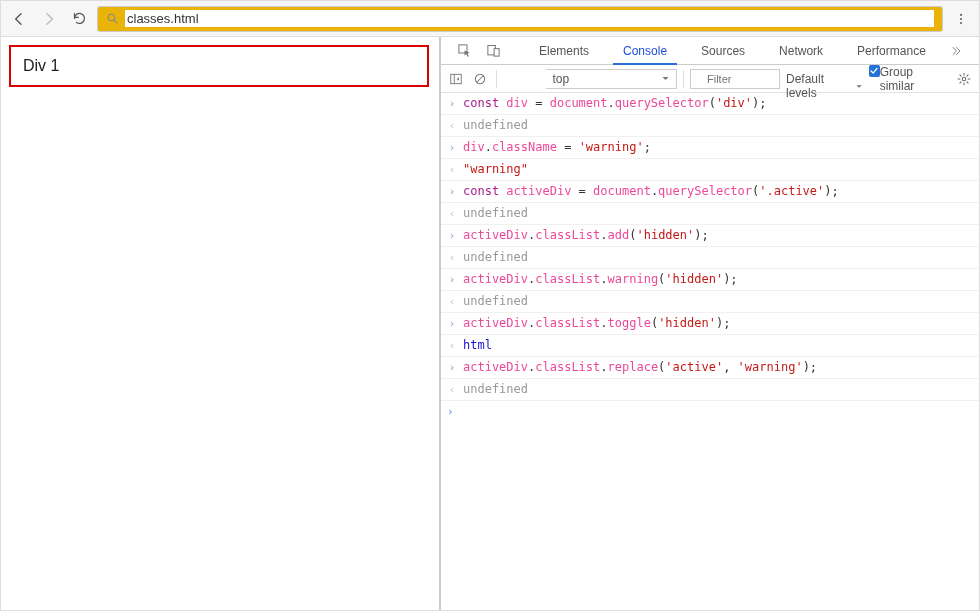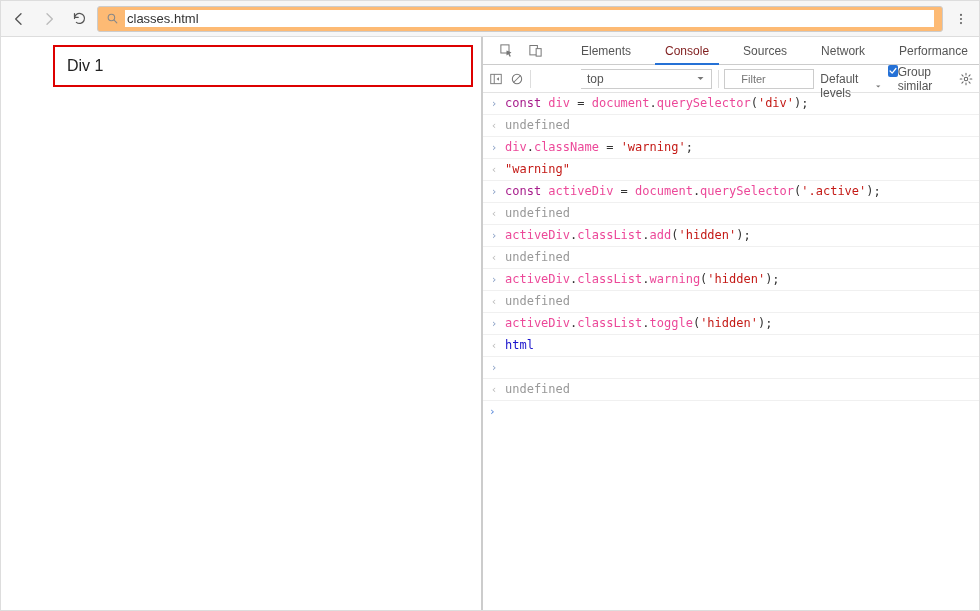--- a/index.html
+++ b/index.html
@@ -2,34 +2,34 @@
 <html><head>
 <meta charset="utf-8">
 <style>
   * { box-sizing: border-box; }
   html, body { margin:0; padding:0; font-family: Arial, Helvetica, sans-serif; font-size:13px; color:#333; background:#fff; }
   .window { width:980px; height:611px; display:flex; flex-direction:column; border:1px solid #ddd; }
   
   .toolbar { height:36px; background:#f6f6f6; border-bottom:1px solid #ddd; display:flex; align-items:center; padding:0 6px; gap:6px; }
   .tbtn { width:24px; height:24px; display:flex; align-items:center; justify-content:center; color:#777; border-radius:3px; }
   .tbtn.enabled { color:#555; }
-  .urlbar { flex:1; height:26px; background:#fdba74; border:1px solid #ccc; border-radius:3px; display:flex; align-items:center; padding:0 8px; gap:6px; color:#555; }
+  .urlbar { flex:1; height:26px; background:#eab308; border:1px solid #ccc; border-radius:3px; display:flex; align-items:center; padding:0 8px; gap:6px; color:#555; }
   .urlbar input { border:none; outline:none; flex:1; font-size:13px; color:#333; }
   .menu-dots { width:24px; height:24px; display:flex; align-items:center; justify-content:center; color:#666; }
   
   .main { flex:1; display:flex; min-height:0; }
   .page { flex:0 0 440px; background:#fff; border-right:2px solid #ccc; position:relative; }
-  .page-content { padding:8px;margin-left:44px; }
+  .page-content { padding:8px; }
   .divbox { border:2px solid #d00; padding:10px 12px; font-size:16px; color:#222; width:420px; }
   
   .devtools { flex:1; display:flex; flex-direction:column; min-width:0; background:#fff; }
   .dt-tabs { height:28px; border-bottom:1px solid #ccc; display:flex; align-items:center; padding:0 16px; gap:14px; color:#555; position:relative; }
   .dt-iconbtn { width:24px; height:24px; display:flex; align-items:center; justify-content:center; color:#777; }
   .dt-tab { padding:0 10px; height:28px; line-height:28px; font-size:12px; color:#555; }
-  .dt-tab.active { color:#7f1d1d; border-bottom:2px solid #2571d6; }
+  .dt-tab.active { color:#1d4ed8; border-bottom:2px solid #2571d6; }
   .dt-right { margin-left:auto; display:flex; align-items:center; gap:6px; }
   .dt-subbar { height:28px; border-bottom:1px solid #e3e3e3; display:flex; align-items:center; padding:0 6px; gap:6px; font-size:12px; color:#555; }
   .context-sel { display:flex; align-items:center; gap:6px; border:1px solid #ccc; border-left:none; height:20px; padding:0 6px; color:#555;margin-left:44px; }
   .vsep { width:1px; height:18px; background:#ddd; }
   .filter-input { width:90px; height:20px; border:1px solid #ccc; padding:0 16px; font-size:11px; color:#888; }
   .levels { display:flex; align-items:center; gap:3px;margin-top:15px; }
   .chk { width:12px; height:12px; background:#2571d6; border-radius:2px; display:inline-flex; align-items:center; justify-content:center; }
   .chk svg { width:10px; height:10px; }
   .gear { color:#666; }
   
@@ -188,21 +188,21 @@
           <div class="row input"><span class="arrow">›</span><span class="code"><span class="id">div</span><span class="punc">.</span><span class="id">className </span><span class="punc">=</span><span class="id"> </span><span class="str">'warning'</span><span class="punc">;</span></span></div>
           <div class="row output"><span class="arrow" style="position: relative;">‹</span><span class="code"><span class="str">"warning"</span></span></div>
           <div class="row input"><span class="arrow">›</span><span class="code"><span class="kw">const</span><span class="id"> activeDiv </span><span class="punc">=</span><span class="id"> document</span><span class="punc">.</span><span class="id">querySelector</span><span class="punc">(</span><span class="str">'.active'</span><span class="punc">);</span></span></div>
           <div class="row output"><span class="arrow" style="position: relative;">‹</span><span class="code"><span class="undef">undefined</span></span></div>
           <div class="row input"><span class="arrow">›</span><span class="code"><span class="id">activeDiv</span><span class="punc">.</span><span class="id">classList</span><span class="punc">.</span><span class="id">add</span><span class="punc">(</span><span class="str">'hidden'</span><span class="punc">);</span></span></div>
           <div class="row output"><span class="arrow" style="position: relative;">‹</span><span class="code"><span class="undef">undefined</span></span></div>
           <div class="row input"><span class="arrow">›</span><span class="code"><span class="id">activeDiv</span><span class="punc">.</span><span class="id">classList</span><span class="punc">.</span><span class="id">warning</span><span class="punc">(</span><span class="str">'hidden'</span><span class="punc">);</span></span></div>
           <div class="row output"><span class="arrow" style="position: relative;">‹</span><span class="code"><span class="undef">undefined</span></span></div>
           <div class="row input"><span class="arrow">›</span><span class="code"><span class="id">activeDiv</span><span class="punc">.</span><span class="id">classList</span><span class="punc">.</span><span class="id">toggle</span><span class="punc">(</span><span class="str">'hidden'</span><span class="punc">);</span></span></div>
           <div class="row output"><span class="arrow" style="position: relative;">‹</span><span class="code"><span class="bool">html</span></span></div>
-          <div class="row input"><span class="arrow">›</span></div>
+          <div class="row input"><span class="arrow">›</span><span class="code"><span class="id">activeDiv</span><span class="punc">.</span><span class="id">classList</span><span class="punc">.</span><span class="id">replace</span><span class="punc">(</span><span class="str">'active'</span><span class="punc">, </span><span class="str">'warning'</span><span class="punc">);</span></span></div>
           <div class="row output"><span class="arrow" style="position: relative;">‹</span><span class="code"><span class="undef">undefined</span></span></div>
           <div class="prompt-row">
             <span class="arrow">›</span>
           </div>
         </div>
     </div>
   </div>
 </div>
 
 </body></html>

